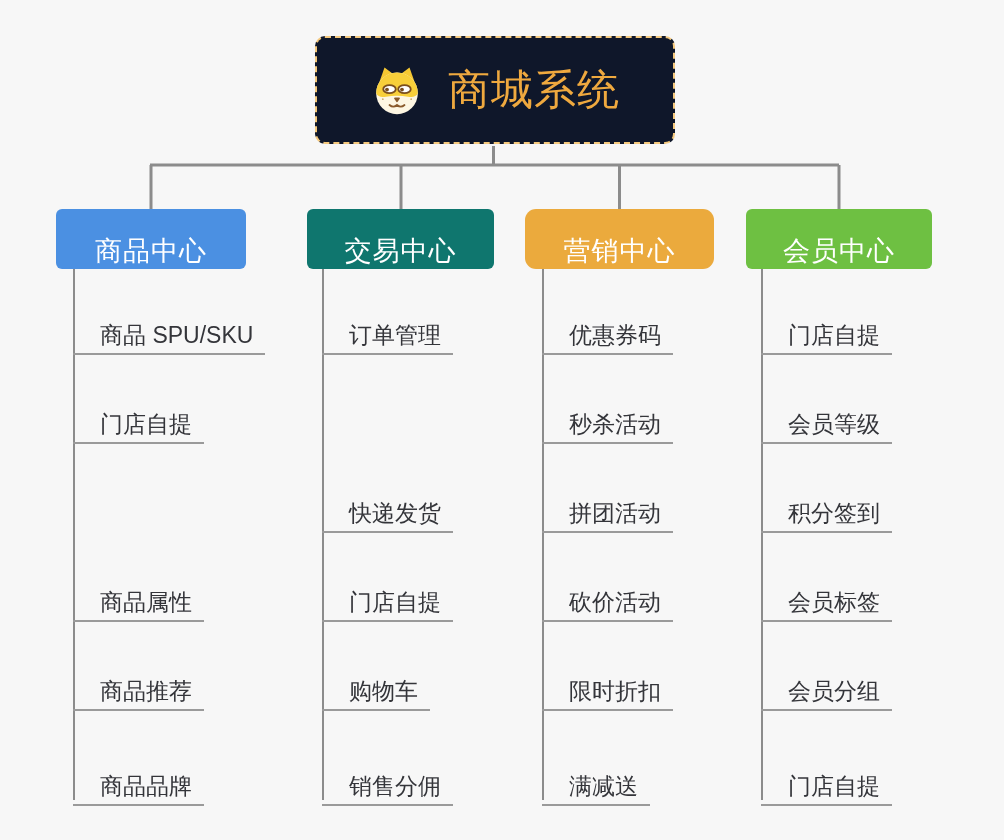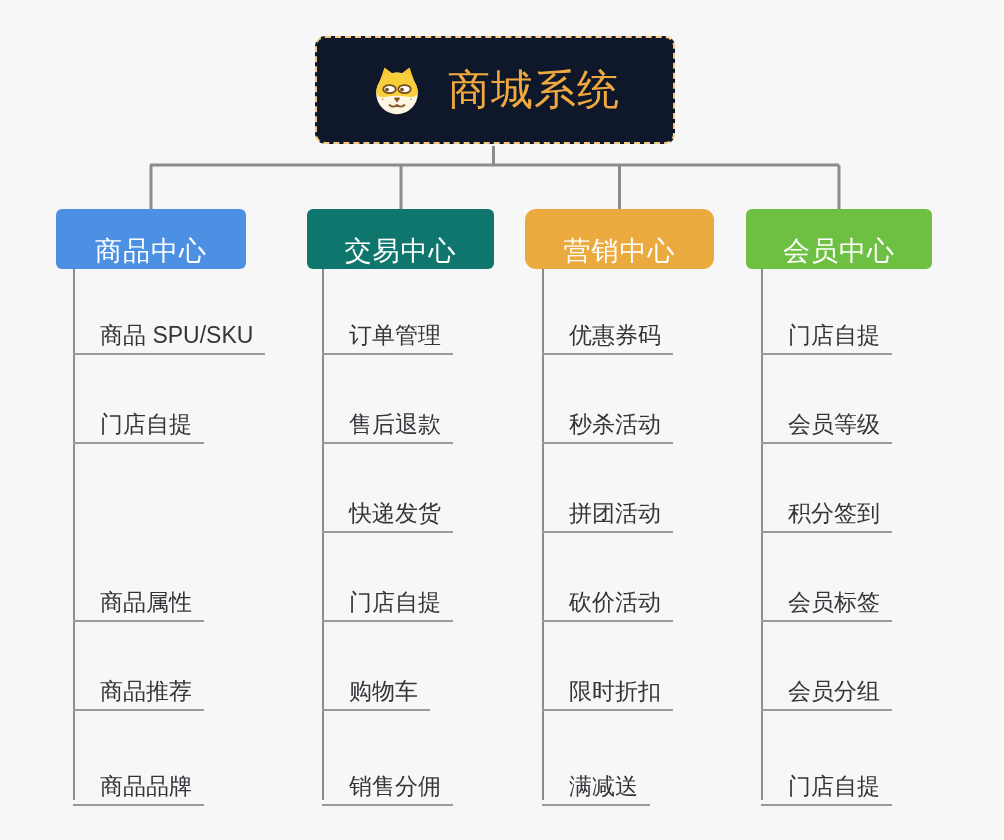--- a/index.html
+++ b/index.html
@@ -142,21 +142,20 @@
   <div class="vline v2" style="background-color: rgb(140, 140, 140);"></div>
   <div class="vline v3" style="background-color: rgb(140, 140, 140);"></div>
 
   <div class="leaf l0 r0">商品 SPU/SKU</div>
   <div class="leaf l0 r1">门店自提</div>
   <div class="leaf l0 r3">商品属性</div>
   <div class="leaf l0 r4">商品推荐</div>
   <div class="leaf l0 r5">商品品牌</div>
 
   <div class="leaf l1 r0">订单管理</div>
-  <div class="leaf l1 r1">售后退款</div>
   <div class="leaf l1 r2">快递发货</div>
   <div class="leaf l1 r3">门店自提</div>
   <div class="leaf l1 r4">购物车</div>
   <div class="leaf l1 r5">销售分佣</div>
 
   <div class="leaf l2 r0">优惠券码</div>
   <div class="leaf l2 r1">秒杀活动</div>
   <div class="leaf l2 r2">拼团活动</div>
   <div class="leaf l2 r3">砍价活动</div>
   <div class="leaf l2 r4">限时折扣</div>

